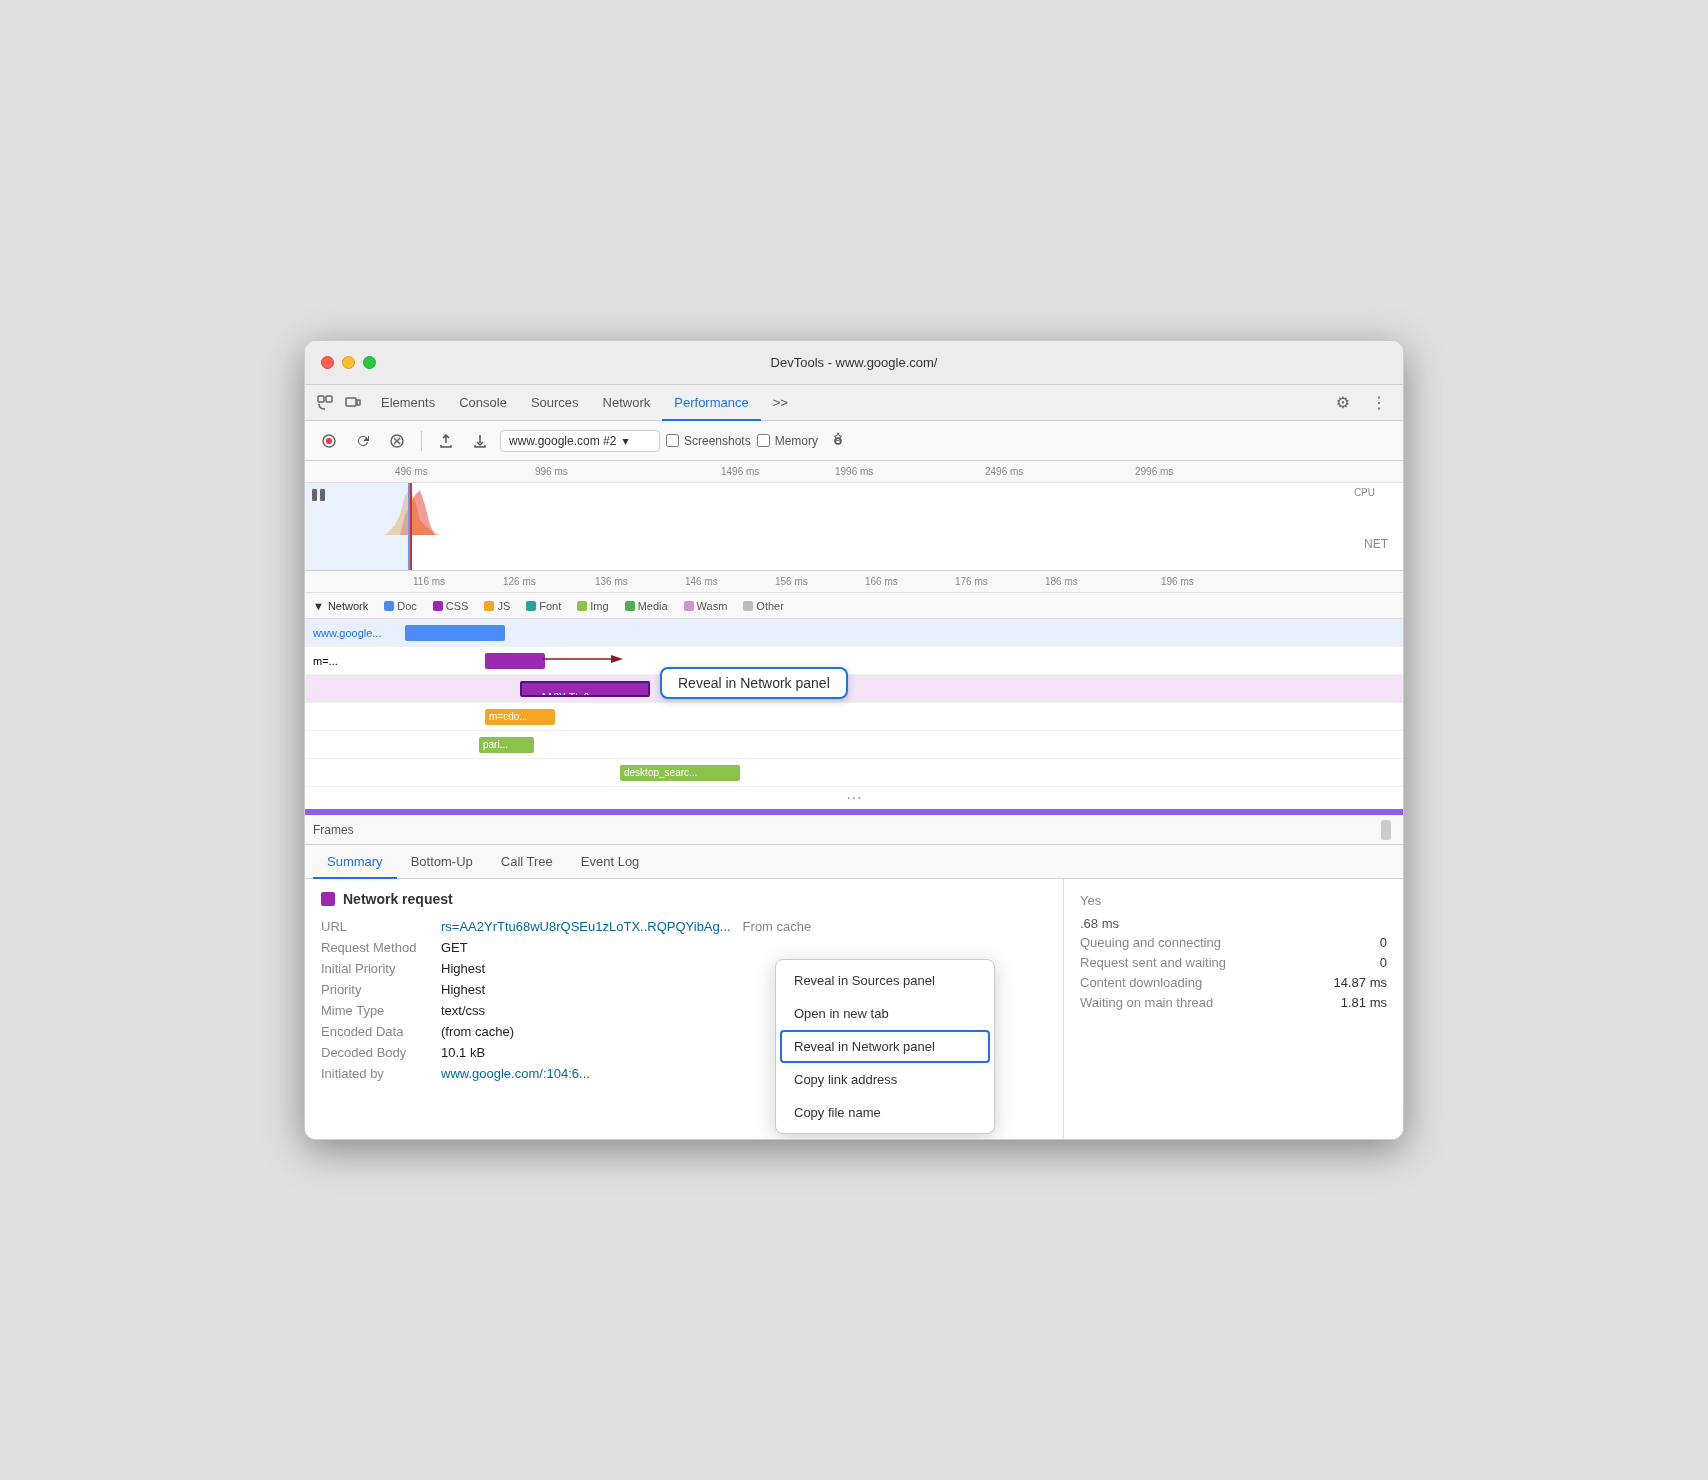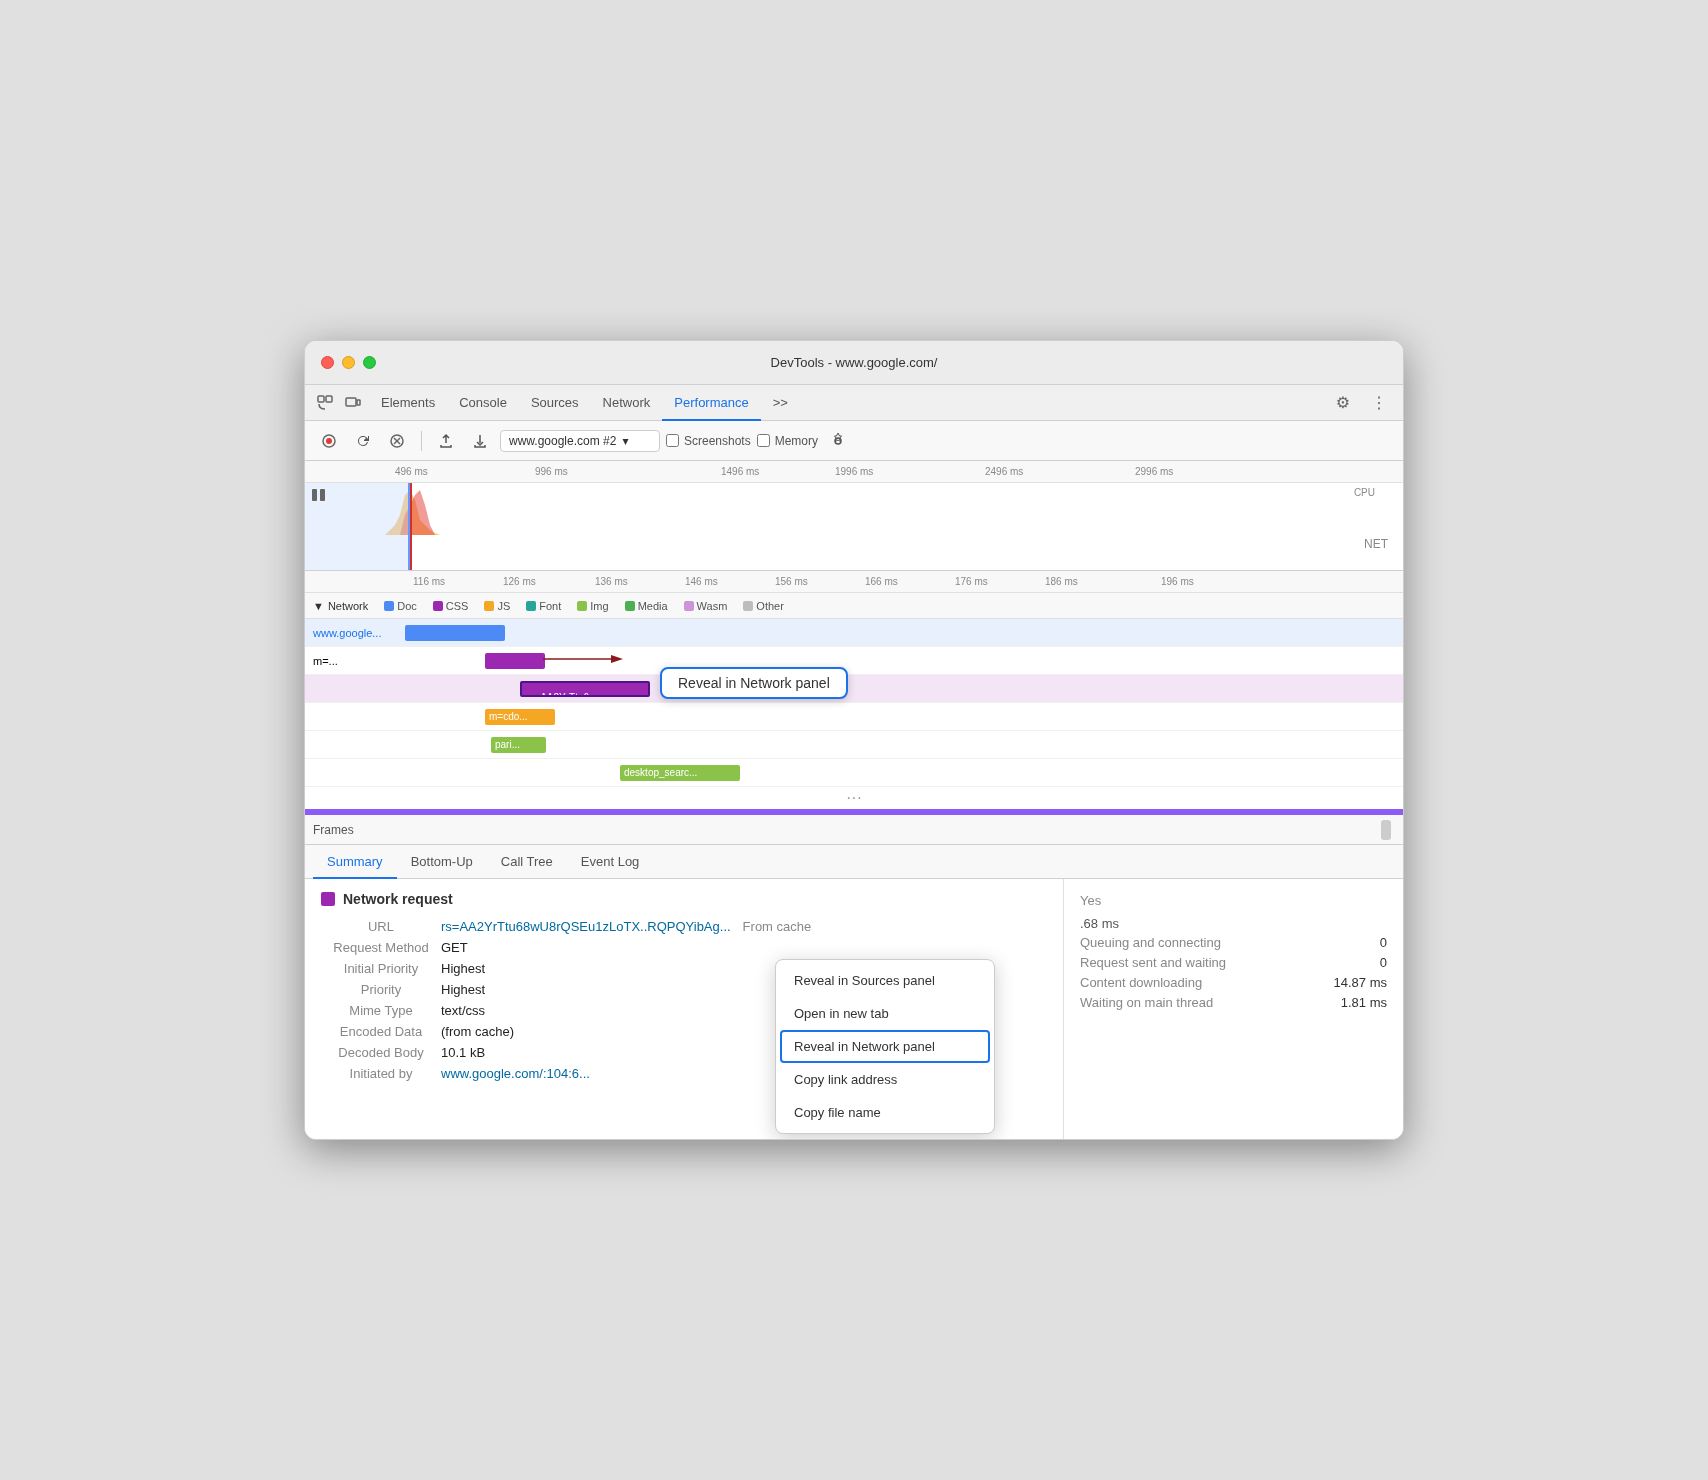--- a/index.html
+++ b/index.html
@@ -312,21 +312,20 @@
       border-bottom: 2px solid #1a73e8;
     }
     
     .summary-panel {
       background: white;
       padding: 12px 16px;
       flex: 1;
       min-height: 260px;
       position: relative;
       overflow: visible;
-      text-align: center;
     }
     .summary-title {
       font-size: 14px;
       font-weight: 600;
       color: #333;
       margin-bottom: 12px;
       display: flex;
       align-items: center;
       gap: 8px;
     }
@@ -609,21 +608,21 @@
         <div class="network-bar-area">
           <div class="net-bar" style="left:80px; width:70px; background:#f5a623;">
             <span style="font-size:10px;color:white;">m=cdo...</span>
           </div>
         </div>
       </div>
 
       <div class="network-row">
         <span class="network-row-label"></span>
         <div class="network-bar-area">
-          <div class="net-bar" style="left:86px; width:55px; background:#8bc34a;">
+          <div class="net-bar" style="left:74px; width:55px; background:#8bc34a;">
             <span style="font-size:10px;color:white;">pari...</span>
           </div>
         </div>
       </div>
 
       <div class="network-row">
         <span class="network-row-label"></span>
         <div class="network-bar-area">
           <div class="net-bar" style="left:215px; width:120px; background:#8bc34a;">
             <span style="font-size:10px;color:white;">desktop_searc...</span>

